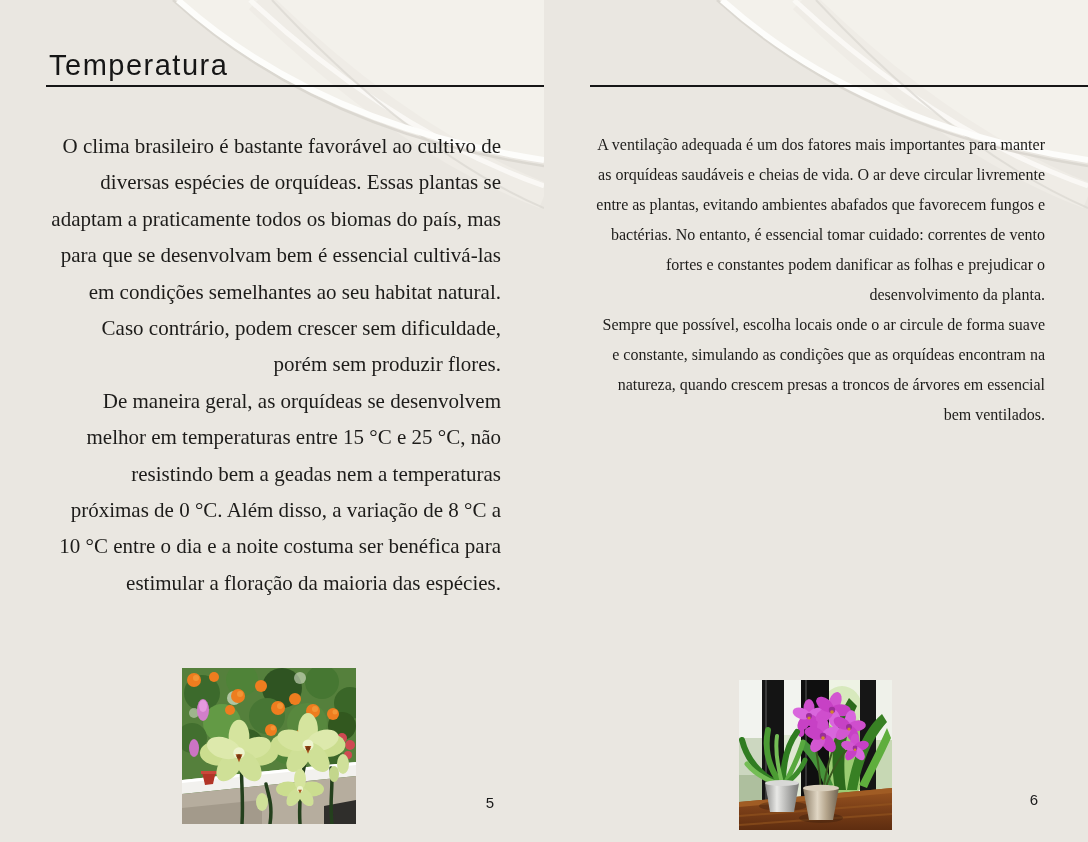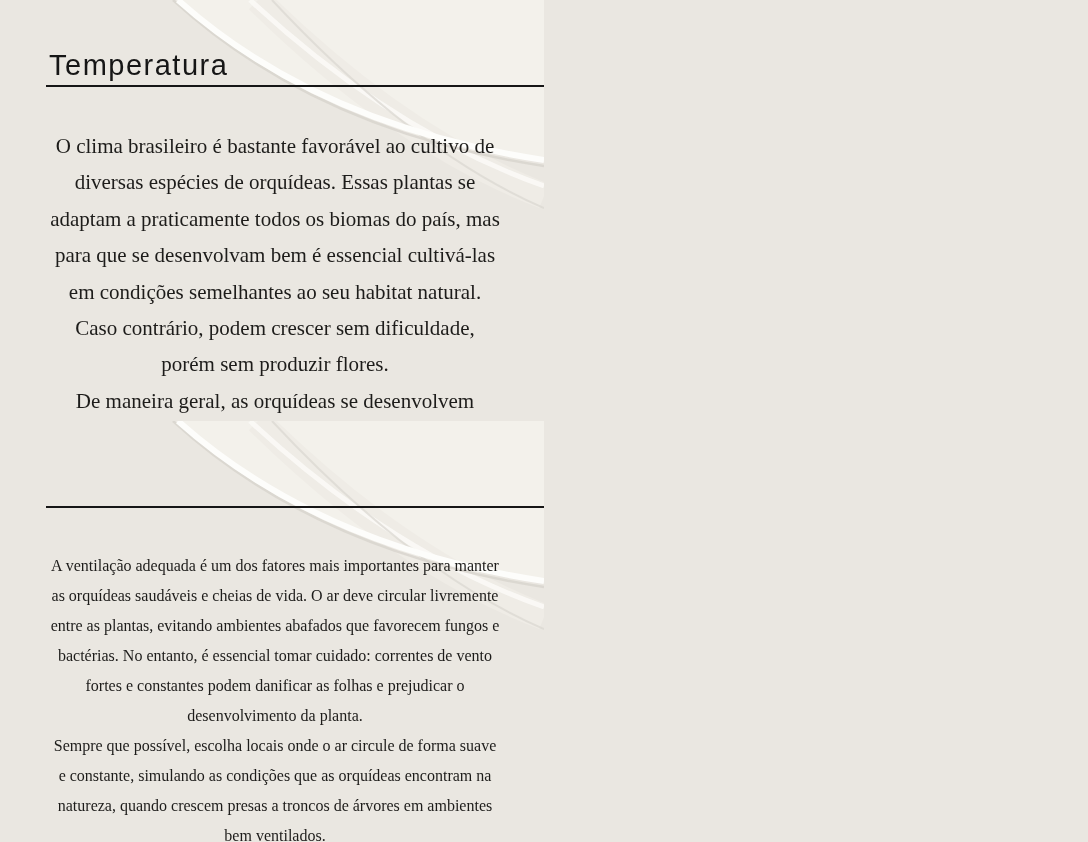--- a/index.html
+++ b/index.html
@@ -1,32 +1,32 @@
 <!DOCTYPE html>
 <html><head>
 <meta charset="utf-8">
 <style>
   html,body{margin:0;padding:0;}
   body{
     width:1088px;height:842px;overflow:hidden;
     font-family:"Liberation Serif","DejaVu Serif",serif;
     background:#eae7e1;
   }
-  .spread{position:relative;width:1088px;height:842px;background:#eae7e1;display:flex;flex-direction:column;}
+  .spread{position:relative;width:1088px;height:842px;background:#eae7e1;display:flex;}
   .page{position:relative;width:544px;height:842px;overflow:hidden;}
   .swoosh{position:absolute;top:0;left:0;pointer-events:none;}
   .title{
     position:absolute;left:49px;top:51px;margin:0;
     font-family:"Liberation Sans","DejaVu Sans",sans-serif;
     font-weight:400;font-size:29px;letter-spacing:1.5px;color:#161616;line-height:1;
     white-space:nowrap;
   }
   .rule{position:absolute;left:46px;right:0;top:85px;height:2px;background:#161616;}
   .body{
-    position:absolute;left:49px;color:#1d1c1a;text-align:center;
+    position:absolute;left:49px;color:#1d1c1a;text-align:right;
   }
   .body p{margin:0;}
   .body-large{top:128px;width:452px;font-size:21px;line-height:36.4px;}
   .body-small{top:130px;width:452px;font-size:16px;line-height:30px;}
   .photo{position:absolute;margin:0;line-height:0;}
   .photo-left{left:182px;top:668px;}
   .photo-right{left:195px;top:680px;}
   .pagenum{
     position:absolute;left:478px;width:24px;text-align:center;
     font-family:"Liberation Sans","DejaVu Sans",sans-serif;
@@ -182,21 +182,21 @@
       <path d="M176,0 Q318,128 544,162 L544,0 Z" fill="#f3f1eb"></path>
       <path d="M258,0 Q400,140 544,196" stroke="#efece6" stroke-width="26" fill="none"></path>
       <path d="M250,0 Q392,132 544,186" stroke="#faf9f6" stroke-width="5" fill="none" opacity="0.95"></path>
       <path d="M272,0 Q414,152 544,208" stroke="#dbd8d1" stroke-width="2" fill="none" opacity="0.75"></path>
       <path d="M173,0 Q316,131 544,166" stroke="#d8d5ce" stroke-width="2.5" fill="none" opacity="0.85"></path>
       <path d="M178,0 Q319,126 544,160" stroke="#fdfdfb" stroke-width="6" fill="none"></path>
     </svg>
     <div class="rule"></div>
     <div class="body body-small">
       <p>A ventilação adequada é um dos fatores mais importantes para manter as orquídeas saudáveis e cheias de vida. O ar deve circular livremente entre as plantas, evitando ambientes abafados que favorecem fungos e bactérias. No entanto, é essencial tomar cuidado: correntes de vento fortes e constantes podem danificar as folhas e prejudicar o desenvolvimento da planta.</p>
-      <p>Sempre que possível, escolha locais onde o ar circule de forma suave e constante, simulando as condições que as orquídeas encontram na natureza, quando crescem presas a troncos de árvores em ambientes bem ventilados.</p>
+      <p>Sempre que possível, escolha locais onde o ar circule de forma suave e constante, simulando as condições que as orquídeas encontram na natureza, quando crescem presas a troncos de árvores em essencial bem ventilados.</p>
     </div>
 
     <figure class="photo photo-right">
       <svg width="153" height="150" viewBox="0 0 153 150">
         <defs>
           <linearGradient id="potSilver" x1="0" y1="0" x2="1" y2="0">
             <stop offset="0" stop-color="#8f8f8d"></stop>
             <stop offset="0.35" stop-color="#e8e8e6"></stop>
             <stop offset="0.6" stop-color="#bdbdbb"></stop>
             <stop offset="1" stop-color="#777775"></stop>

